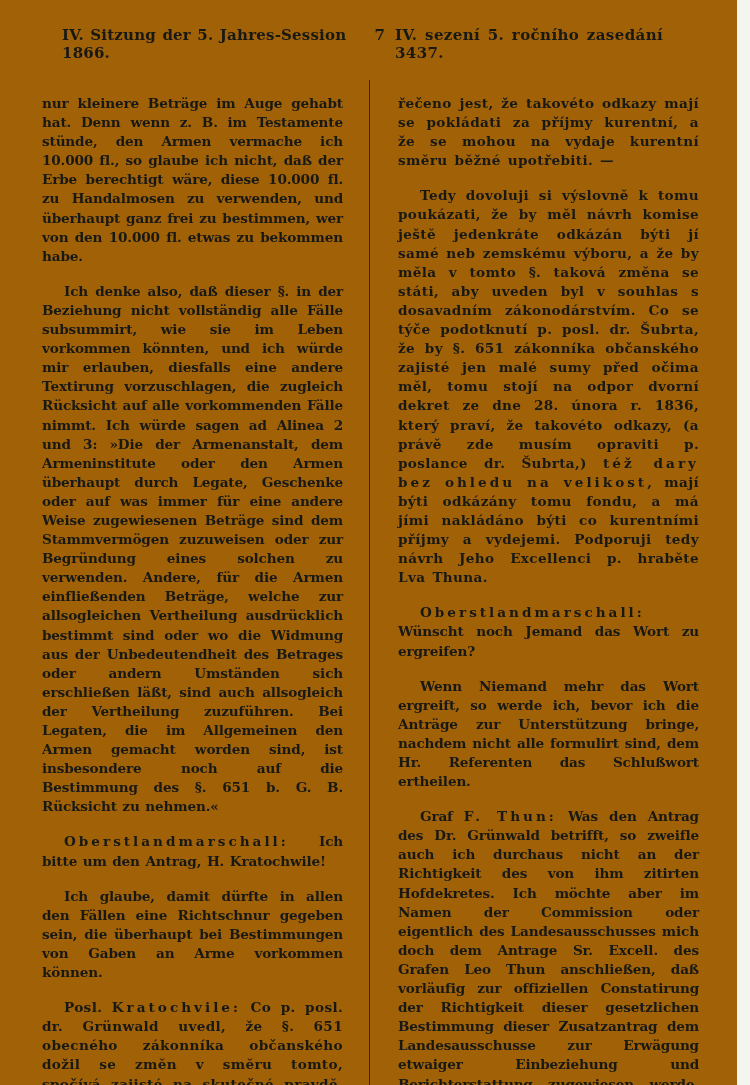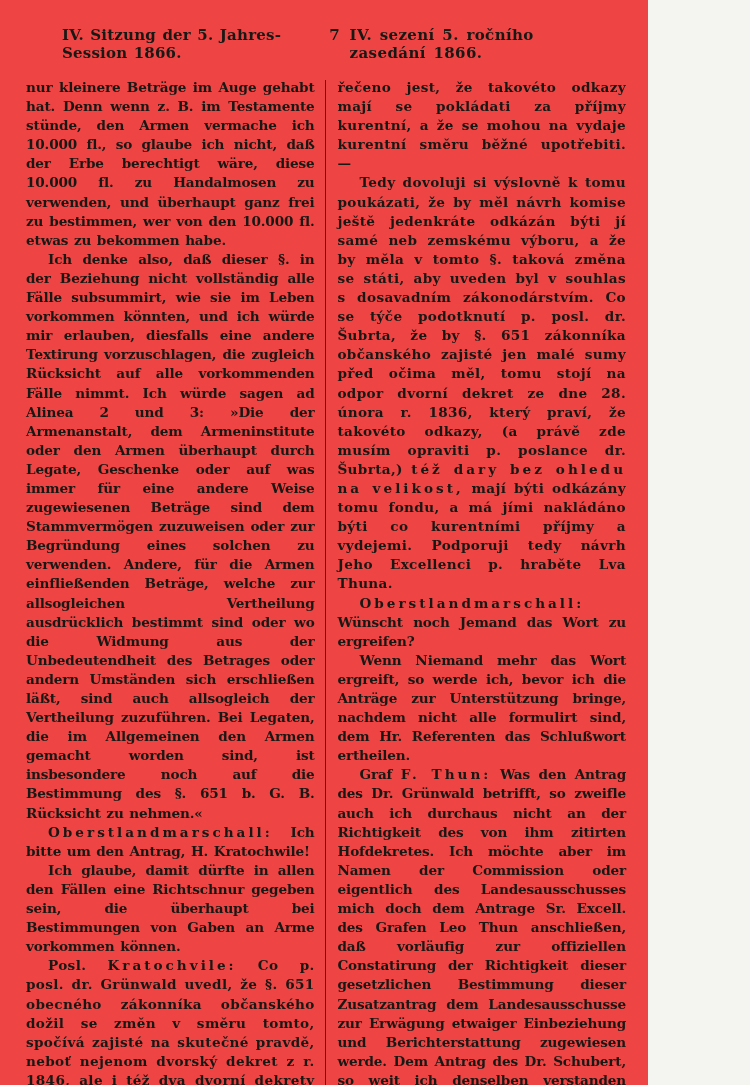--- a/index.html
+++ b/index.html
@@ -4,22 +4,22 @@
 <style>
   html, body { margin: 0; padding: 0; }
   body {
     width: 750px; height: 1085px;
     background: #f4f4f1;
     font-family: "DejaVu Serif", serif;
     color: #181815;
   }
   .page {
     box-sizing: border-box;
-    width: 648px; height: 1085px;
-    background: #ef4444;
+    width: 737px; height: 1085px;
+    background: #a16207;
     padding: 20px 22px 10px 26px;
     overflow: hidden;
   }
   .running-head {
     display: flex;
     align-items: baseline;
     justify-content: space-between;
     font-size: 15px;
     font-weight: 700;
     padding: 6px 30px 2px 36px;
@@ -39,21 +39,21 @@
     line-height: 19.1px;
     hyphens: auto;
   }
   .col-left  { padding-right: 10px; }
   .col-right { padding-left: 12px; }
   .divider {
     width: 1px;
     background: #2a2a26;
     margin-top: 2px;
   }
-  p.para { margin: 0; }
+  p.para { margin: 16px; }
   p.indent { text-indent: 22px; }
   p.noindent { text-indent: 0; }
   .fraktur {
     font-weight: 700;
     letter-spacing: -0.15px;
     word-spacing: 1px;
   }
   .antiqua {
     font-weight: 700;
     letter-spacing: 0.35px;
@@ -62,21 +62,21 @@
   .spaced { letter-spacing: 3px; }
 </style>
 </head>
 <body>
 
 <div class="page">
 
   <div class="running-head">
     <span class="head-left fraktur">IV. Sitzung der 5. Jahres-Session 1866.</span>
     <span class="head-page">7</span>
-    <span class="head-right antiqua">IV. sezení 5. ročního zasedání 1866.</span>
+    <span class="head-right antiqua">IV. sezení 5. ročního zasedání 3437.</span>
   </div>
 
   <div class="columns">
     <div class="col col-left">
         <p class="para fraktur noindent"><span>nur kleinere Beträge im Auge gehabt hat. Denn wenn z. B. im Testamente stünde, den Armen vermache ich 10.000 fl., so glaube ich nicht, daß der Erbe berechtigt wäre, diese 10.000 fl. zu Handalmosen zu verwenden, und überhaupt ganz frei zu bestimmen, wer von den 10.000 fl. etwas zu bekommen habe.</span></p>
         <p class="para fraktur indent"><span>Ich denke also, daß dieser §. in der Beziehung nicht vollständig alle Fälle subsummirt, wie sie im Leben vorkommen könnten, und ich würde mir erlauben, diesfalls eine andere Textirung vorzuschlagen, die zugleich Rücksicht auf alle vorkommenden Fälle nimmt. Ich würde sagen ad Alinea 2 und 3: »Die der Armenanstalt, dem Armeninstitute oder den Armen überhaupt durch Legate, Geschenke oder auf was immer für eine andere Weise zugewiesenen Beträge sind dem Stammvermögen zuzuweisen oder zur Begründung eines solchen zu verwenden. Andere, für die Armen einfließenden Beträge, welche zur allsogleichen Vertheilung ausdrücklich bestimmt sind oder wo die Widmung aus der Unbedeutendheit des Betrages oder andern Umständen sich erschließen läßt, sind auch allsogleich der Vertheilung zuzuführen. Bei Legaten, die im Allgemeinen den Armen gemacht worden sind, ist insbesondere noch auf die Bestimmung des §. 651 b. G. B. Rücksicht zu nehmen.«</span></p>
         <p class="para fraktur indent"><span class="spaced">Oberstlandmarschall:</span><span> Ich bitte um den Antrag, H. Kratochwile!</span></p>
         <p class="para fraktur indent"><span>Ich glaube, damit dürfte in allen den Fällen eine Richtschnur gegeben sein, die überhaupt bei Bestimmungen von Gaben an Arme vorkommen können.</span></p>
         <p class="para antiqua indent"><span>Posl. </span><span class="spaced">Kratochvile:</span><span> Co p. posl. dr. Grünwald uvedl, že §. 651 obecného zákonníka občanského dožil se změn v směru tomto, spočívá zajisté na skutečné pravdě, neboť nejenom dvorský dekret z r. 1846, ale i též dva dvorní dekrety z dne 28. února a 16. května 1836, kterežto oba dvorní dekrety jsou mladší nežli ustanovení v §. 651. obecního zákonníka občanského změnily v záležitosti této věc podstatně, a právě proto nemůže postačiti návrh p. poslance dra. Šuberta, protože by též přivedl dotyčné ustanovení v úplnou kolisi s dosavadním zákonním stavem.</span></p>
       </div>

